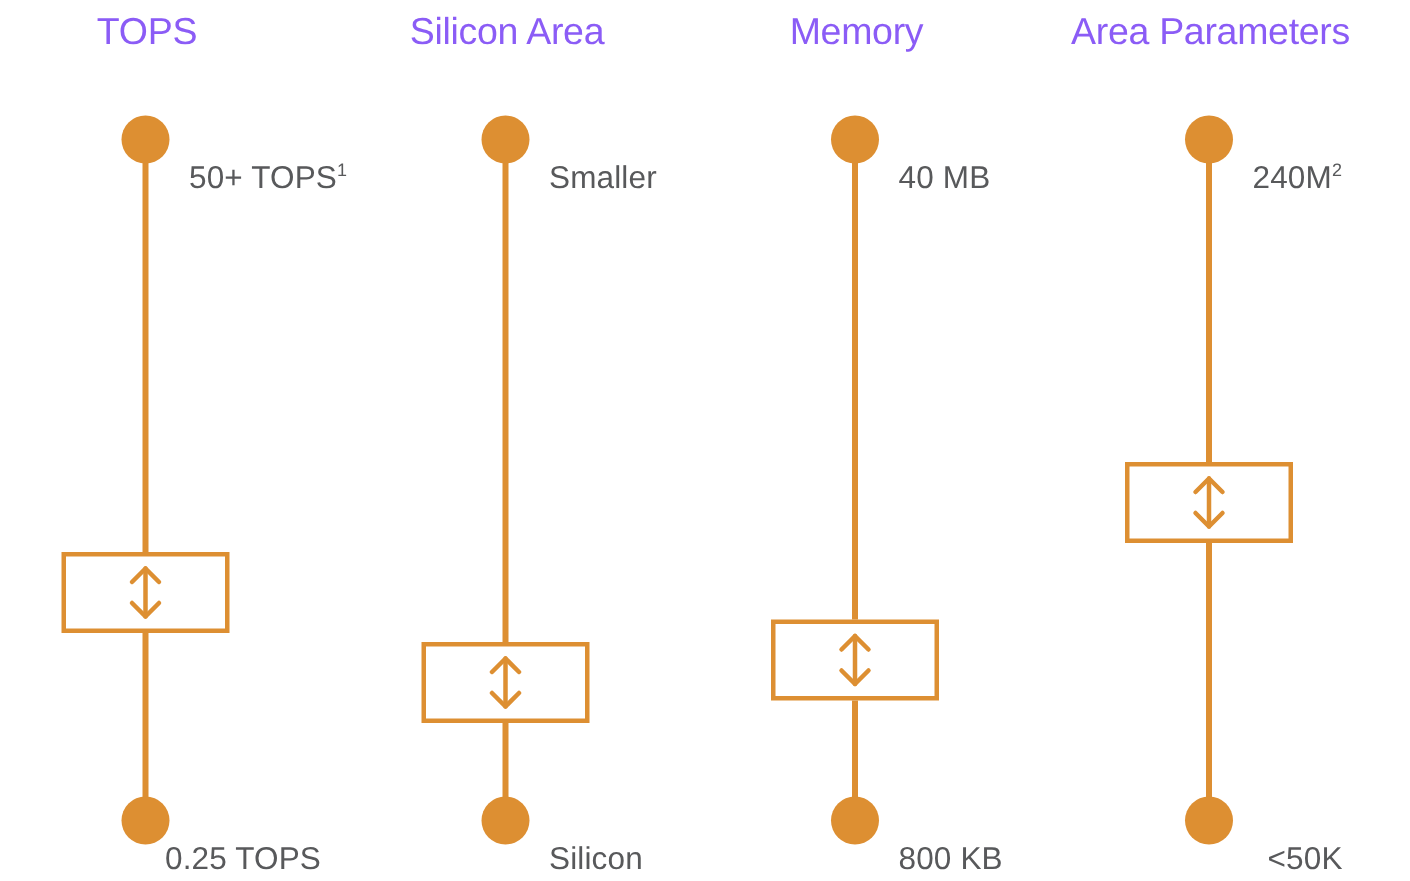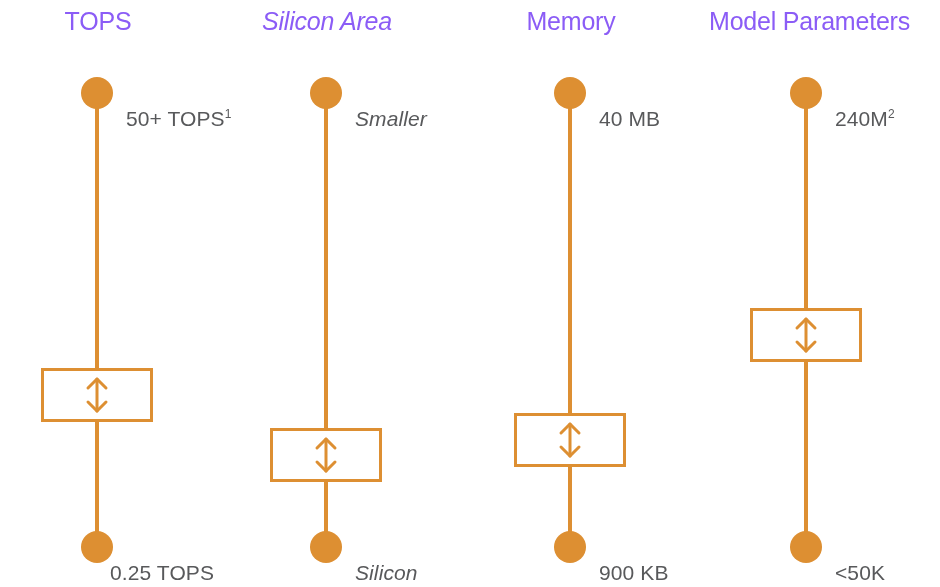--- a/index.html
+++ b/index.html
@@ -101,21 +101,21 @@
       <span class="handle-arrow">
         <svg width="26" height="38" viewBox="0 0 26 38" fill="none" xmlns="http://www.w3.org/2000/svg" aria-hidden="true">
           <path d="M13 3 L13 35" stroke="#dd8f32" stroke-width="3" stroke-linecap="round"></path>
           <path d="M4 12 L13 3 L22 12" stroke="#dd8f32" stroke-width="3" stroke-linecap="round" stroke-linejoin="round" fill="none"></path>
           <path d="M4 26 L13 35 L22 26" stroke="#dd8f32" stroke-width="3" stroke-linecap="round" stroke-linejoin="round" fill="none"></path>
         </svg>
       </span>
     </div>
   </div>
 
-  <div class="column" style="left:229px; width:196px;font-style:italic;">
+  <div class="column" style="left:240px; width:196px;">
     <div class="col-title">Silicon Area</div>
 
     <div class="track" style="left:95px; top:93px; height:454px;"></div>
 
     <div class="endpoint" style="left:81px; top:77px;"></div>
     <div class="endpoint-label" style="left:126px; top:81px;"><span>Smaller</span><sup></sup></div>
 
     <div class="endpoint" style="left:81px; top:531px;"></div>
     <div class="endpoint-label" style="left:126px; top:535px;">Silicon</div>
 
@@ -132,43 +132,43 @@
 
   <div class="column" style="left:473px; width:196px;">
     <div class="col-title">Memory</div>
 
     <div class="track" style="left:95px; top:93px; height:454px;"></div>
 
     <div class="endpoint" style="left:81px; top:77px;"></div>
     <div class="endpoint-label" style="left:126px; top:81px;"><span>40 MB</span><sup></sup></div>
 
     <div class="endpoint" style="left:81px; top:531px;"></div>
-    <div class="endpoint-label" style="left:126px; top:535px;">900 KB</div>
+    <div class="endpoint-label" style="left:126px; top:535px;">800 KB</div>
 
     <div class="handle" style="left:41px; top:413px; width:112px; height:54px;">
       <span class="handle-arrow">
         <svg width="26" height="38" viewBox="0 0 26 38" fill="none" xmlns="http://www.w3.org/2000/svg" aria-hidden="true">
           <path d="M13 3 L13 35" stroke="#dd8f32" stroke-width="3" stroke-linecap="round"></path>
           <path d="M4 12 L13 3 L22 12" stroke="#dd8f32" stroke-width="3" stroke-linecap="round" stroke-linejoin="round" fill="none"></path>
           <path d="M4 26 L13 35 L22 26" stroke="#dd8f32" stroke-width="3" stroke-linecap="round" stroke-linejoin="round" fill="none"></path>
         </svg>
       </span>
     </div>
   </div>
 
   <div class="column" style="left:709px; width:196px;">
-    <div class="col-title">Model Parameters</div>
+    <div class="col-title">Area Parameters</div>
 
     <div class="track" style="left:95px; top:93px; height:454px;"></div>
 
     <div class="endpoint" style="left:81px; top:77px;"></div>
     <div class="endpoint-label" style="left:126px; top:81px;"><span>240M</span><sup>2</sup></div>
 
     <div class="endpoint" style="left:81px; top:531px;"></div>
-    <div class="endpoint-label" style="left:126px; top:535px;">&lt;50K</div>
+    <div class="endpoint-label" style="left:136px; top:535px;">&lt;50K</div>
 
     <div class="handle" style="left:41px; top:308px; width:112px; height:54px;">
       <span class="handle-arrow">
         <svg width="26" height="38" viewBox="0 0 26 38" fill="none" xmlns="http://www.w3.org/2000/svg" aria-hidden="true">
           <path d="M13 3 L13 35" stroke="#dd8f32" stroke-width="3" stroke-linecap="round"></path>
           <path d="M4 12 L13 3 L22 12" stroke="#dd8f32" stroke-width="3" stroke-linecap="round" stroke-linejoin="round" fill="none"></path>
           <path d="M4 26 L13 35 L22 26" stroke="#dd8f32" stroke-width="3" stroke-linecap="round" stroke-linejoin="round" fill="none"></path>
         </svg>
       </span>
     </div>

